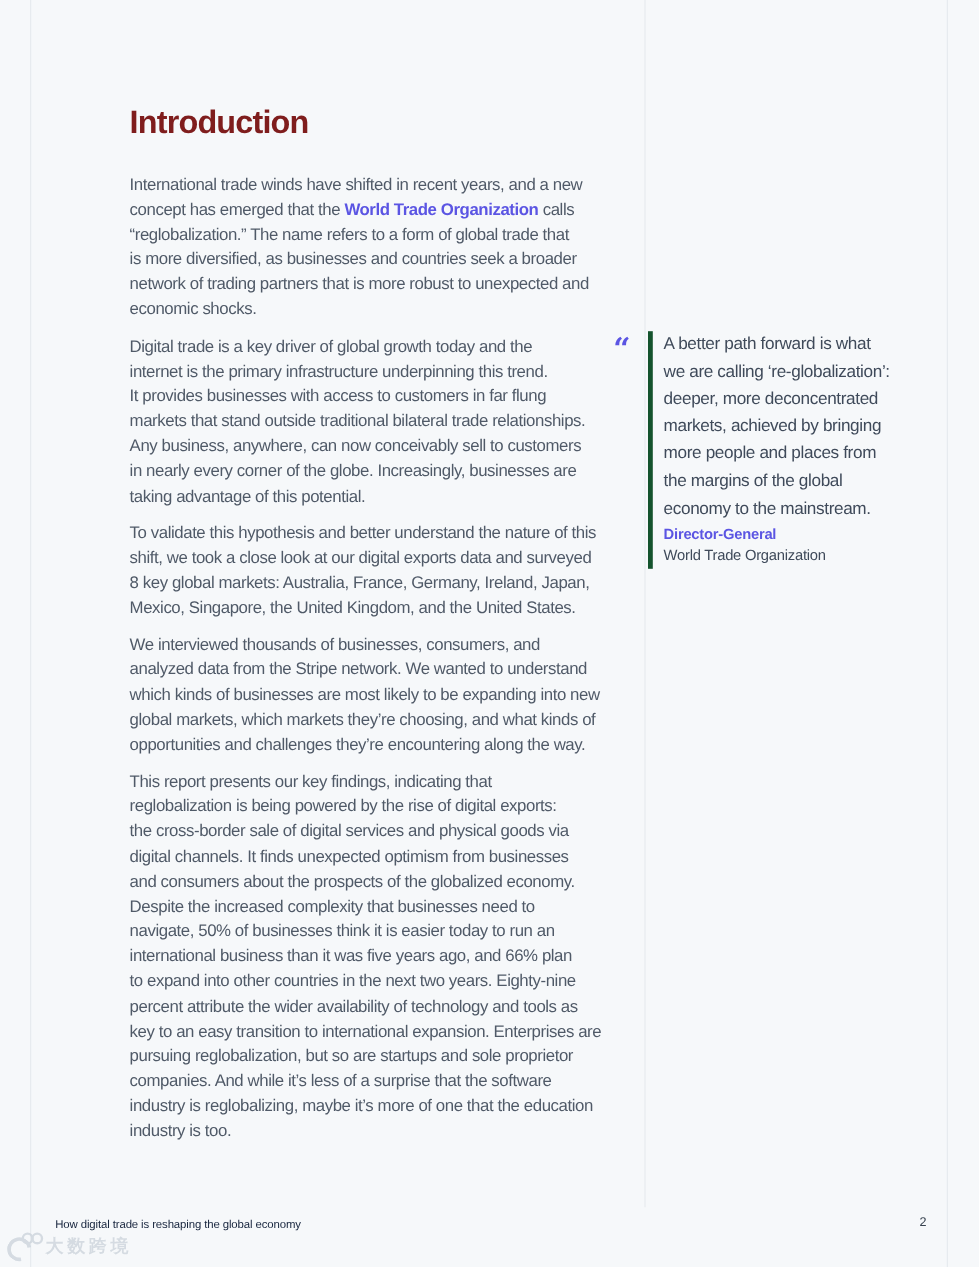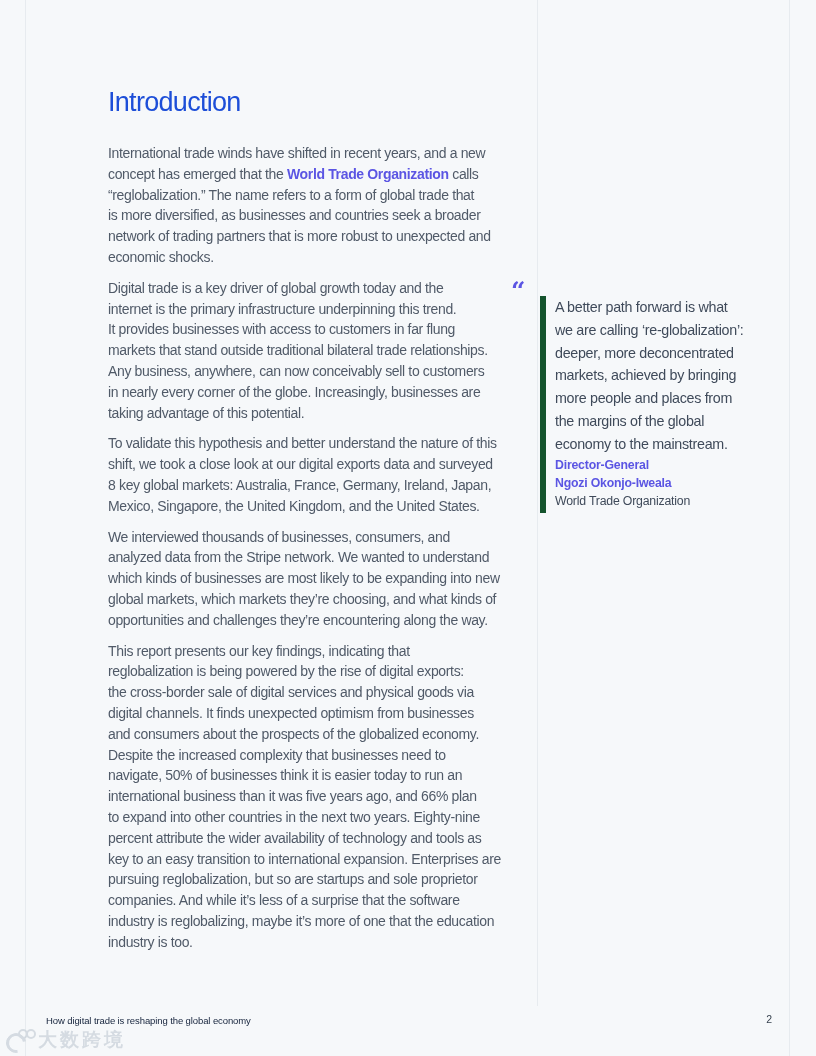--- a/index.html
+++ b/index.html
@@ -12,42 +12,42 @@
   
   .rule{position:absolute;width:1px;background:#e7ebef;top:0;}
   .rule-left{left:25px;height:1056px;}
   .rule-mid{left:537px;height:1006px;}
   .rule-right{left:789px;height:1056px;}
 
   
   .article{position:absolute;left:108px;top:86px;width:425px;}
   .article h1{
     margin:0 0 24px 0;
-    font-size:27px;line-height:33px;font-weight:400;
-    letter-spacing:-0.7px;color:#1d4ed8;
+    font-size:27px;line-height:33px;font-weight:700;
+    letter-spacing:-0.7px;color:#7f1d1d;
   }
   .article p{
     margin:0 0 10px 0;
     font-size:14px;line-height:20.8px;
     letter-spacing:-0.35px;color:#505a68;
     white-space:pre-line;
   }
   .article p:last-child{margin-bottom:0;}
   .wto-link{color:#5b55e3;font-weight:700;text-decoration:none;cursor:pointer;}
 
   
   .quote-mark{
     position:absolute;left:511px;top:281px;
     font-family:"DejaVu Serif","Liberation Serif",serif;
     font-weight:700;font-size:25px;line-height:20px;
     color:#5b55e3;
   }
   .quote-block{
-    position:absolute;left:540px;top:296px;width:245px;
-    border-left:6px solid #14532d;
+    position:absolute;left:540px;top:276px;width:245px;
+    border-left:4px solid #14532d;
     padding:0 0 2px 9px;box-sizing:border-box;
   }
   .quote-text{
     margin:0;
     font-size:14.3px;line-height:22.8px;
     letter-spacing:-0.3px;color:#3f4a5a;
     white-space:pre-line;
   }
   .quote-attrib{font-size:12.3px;line-height:18.4px;letter-spacing:-0.2px;}
   .attrib-role,.attrib-name{color:#5b55e3;font-weight:700;}
@@ -75,21 +75,21 @@
     border:3px solid currentColor;border-right-color:transparent;
     border-radius:50%;transform:rotate(35deg);
   }
   .wm-logo .dot1,.wm-logo .dot2{
     position:absolute;width:6px;height:6px;border:2px solid currentColor;
     border-radius:50%;top:0;
   }
   .wm-logo .dot1{left:12px;}
   .wm-logo .dot2{left:20px;}
   .wm-text{
-    font-size:19px;font-weight:700;letter-spacing:3px;
+    font-size:15px;font-weight:700;letter-spacing:3px;
     text-shadow:0 0 1px #ffffff;
     text-align:right;
   }
 </style>
 </head>
 <body>
 
 <div class="rule rule-left"></div>
 <div class="rule rule-mid"></div>
 <div class="rule rule-right"></div>
@@ -140,21 +140,20 @@
 <div class="quote-block">
   <p class="quote-text">A better path forward is what
 we are calling ‘re-globalization’:
 deeper, more deconcentrated
 markets, achieved by bringing
 more people and places from
 the margins of the global
 economy to the mainstream.</p>
   <div class="quote-attrib">
     <div class="attrib-role">Director-General</div>
-    <div class="attrib-name">Ngozi Okonjo-Iweala</div>
     <div class="attrib-org">World Trade Organization</div>
   </div>
 </div>
 
 <div class="footer-title">How digital trade is reshaping the global economy</div>
 <div class="page-number">2</div>
 
 <div class="watermark">
   <span class="wm-logo">
     <span class="arc"></span>

